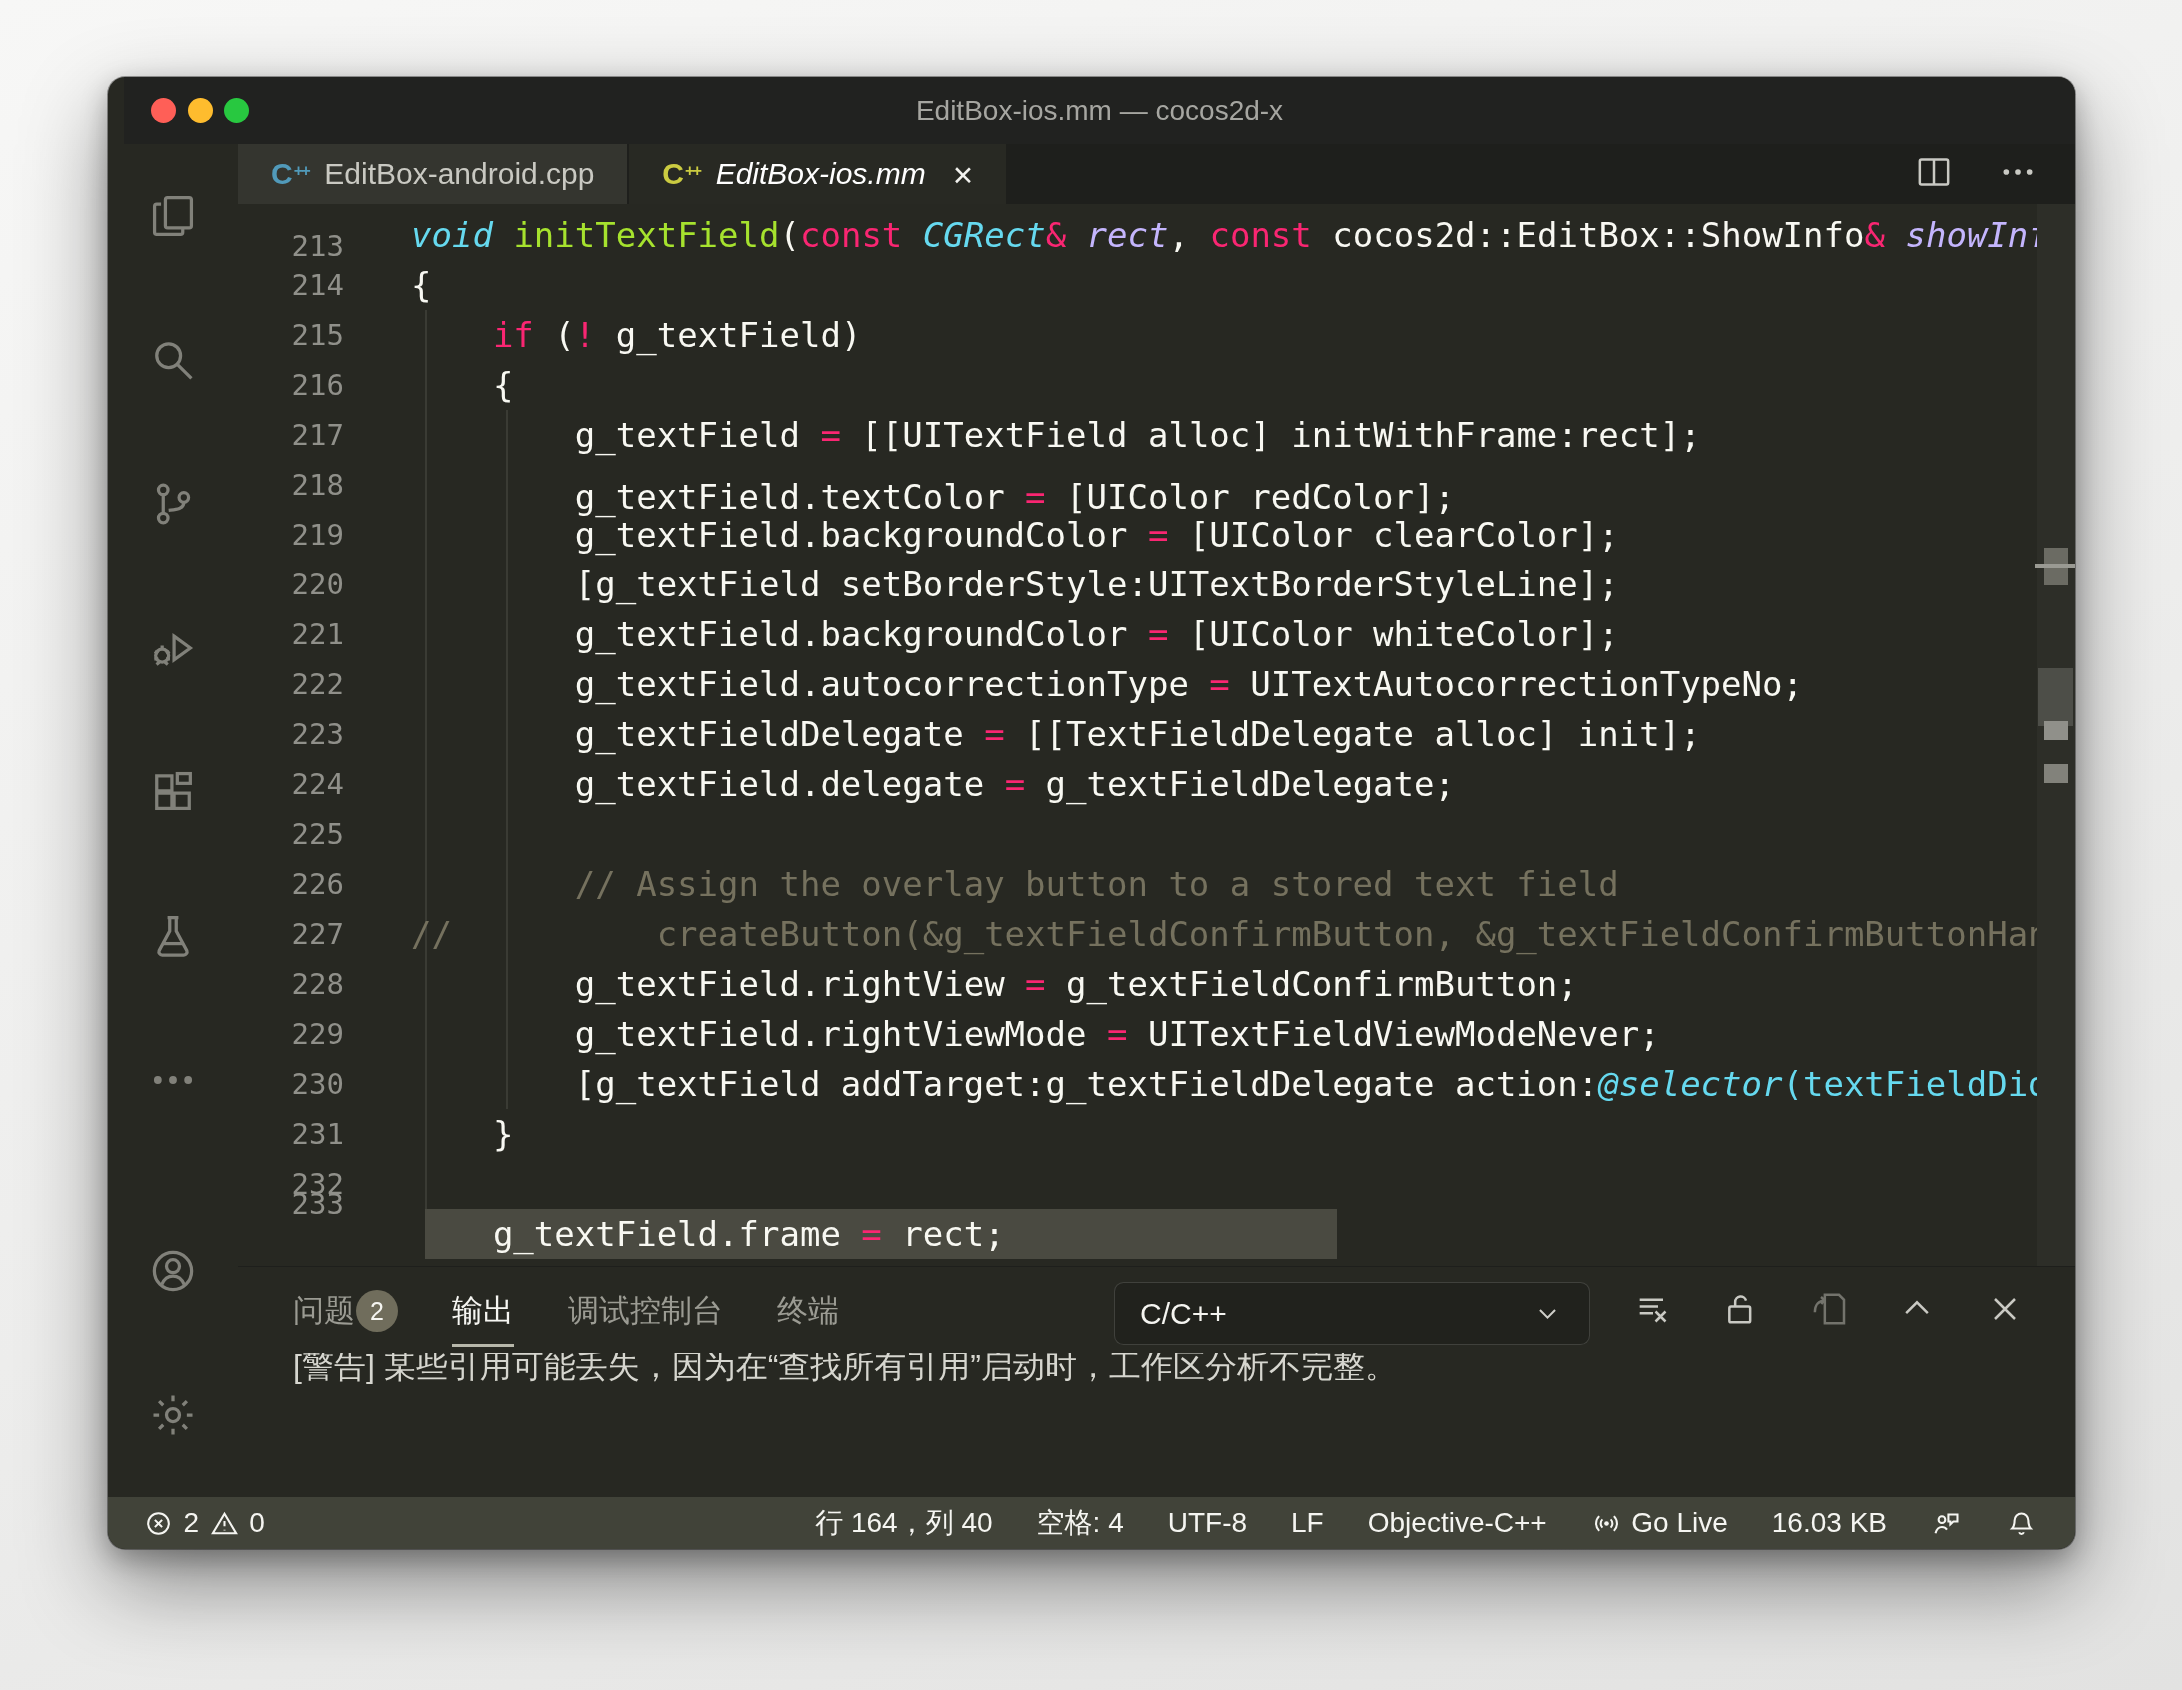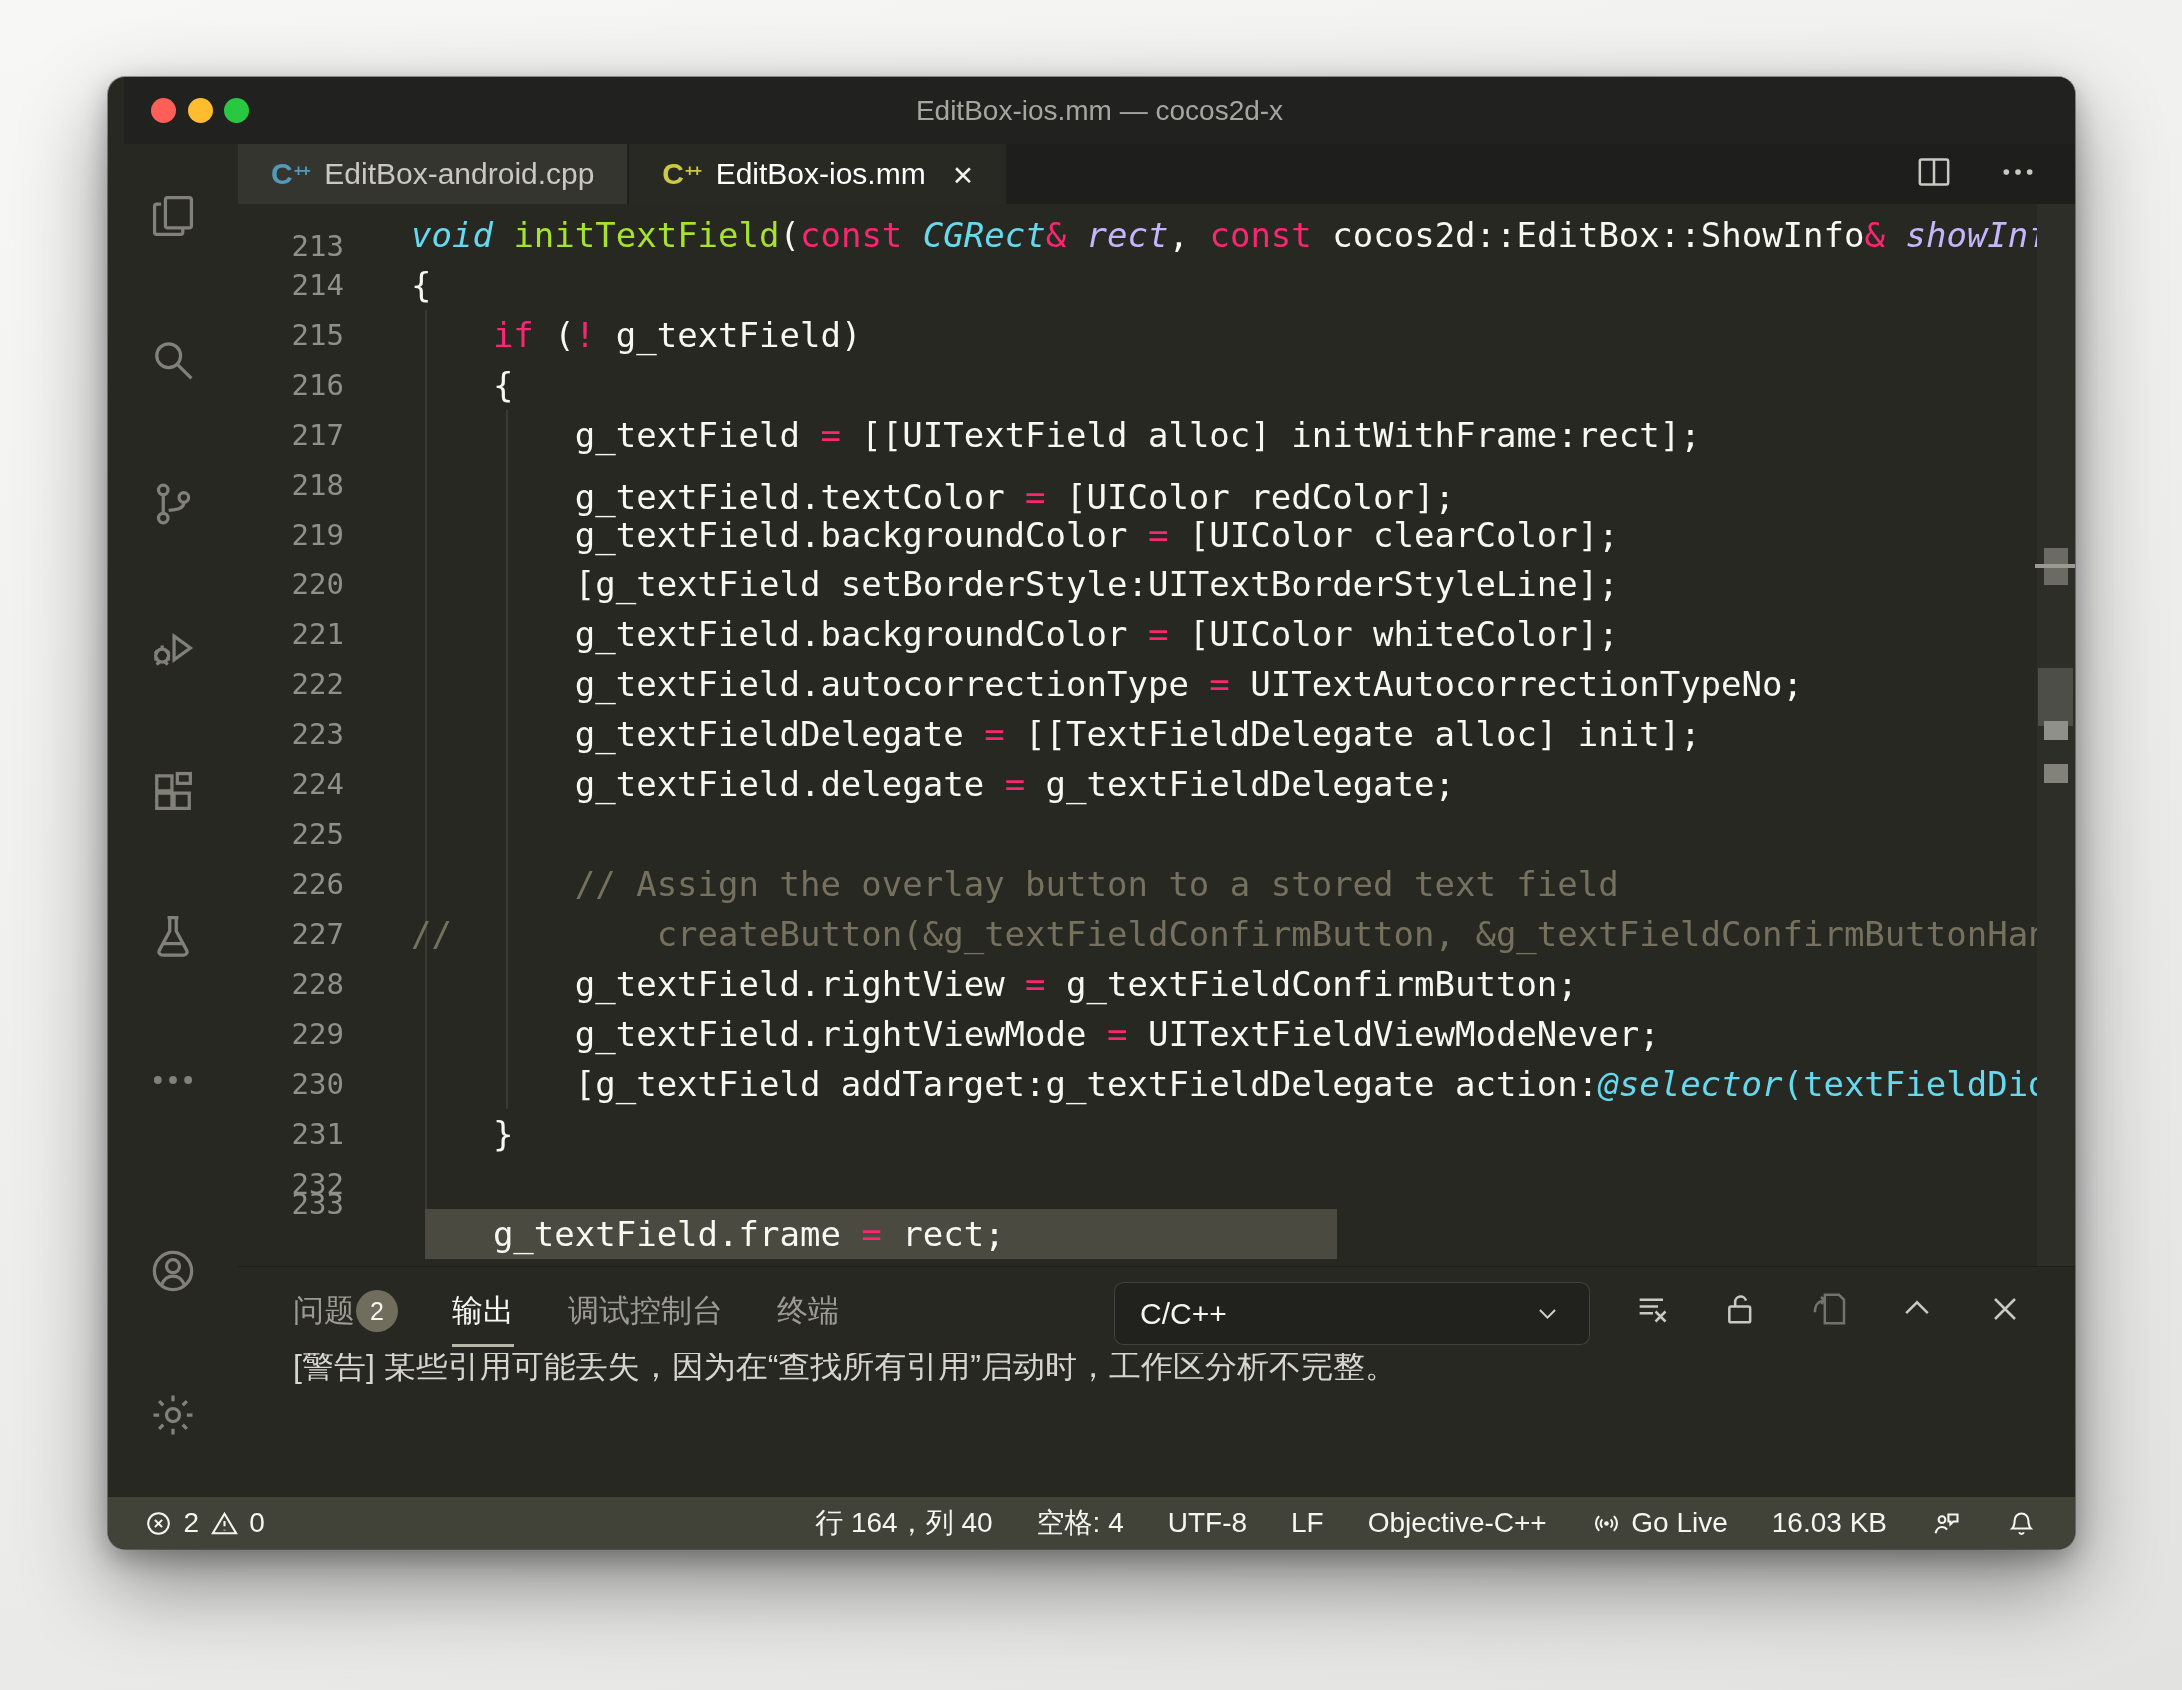--- a/index.html
+++ b/index.html
@@ -20,21 +20,21 @@
   .activitybar{position:absolute;left:0;top:67px;width:130px;height:1353px;background:#272822;
     border-right:1px solid #1d1e1a;display:flex;flex-direction:column;}
   .ab-top{display:flex;flex-direction:column;}
   .ab-bottom{margin-top:auto;display:flex;flex-direction:column;padding-bottom:9.6px;}
   .ab-item{height:144px;display:flex;align-items:center;justify-content:center;color:#81817a;}
   .ab-item .ic{width:52px;height:52px;}
   
   .tabstrip{position:absolute;left:130px;right:0;top:67px;height:60px;background:#1e1f1c;display:flex;align-items:stretch;}
   .tab{display:flex;align-items:center;padding:0 33px;margin-right:1.9px;font-size:30px;color:#c9c9c2;background:#34352f;}
   .tab.active{background:#282923;color:#ffffff;}
-  .tab.active .tab-label{}
+  .tab.active .tab-label{font-style:italic;}
   .tab-label{margin-left:15.4px;white-space:nowrap;}
   .tab-close{margin-left:27px;color:#f2f2ee;font-size:35px;line-height:35px;}
   .cppico{font-weight:700;font-size:30px;}
   .cppico .pp{font-size:16.3px;vertical-align:7.7px;letter-spacing:-1.9px;margin-left:1px;font-weight:700;}
   .ed-actions{margin-left:auto;display:flex;align-items:center;gap:44px;padding-right:37px;color:#c9c9c3;}
   .ed-actions .ic{width:40px;height:40px;}
   
   .editor{position:absolute;left:130px;right:0;top:127px;height:1063px;background:#272822;overflow:hidden;}
   .gutter{position:absolute;left:0;top:0;width:173px;bottom:0;}
   .ln{position:absolute;right:67px;height:50px;line-height:50px;color:#90908a;

